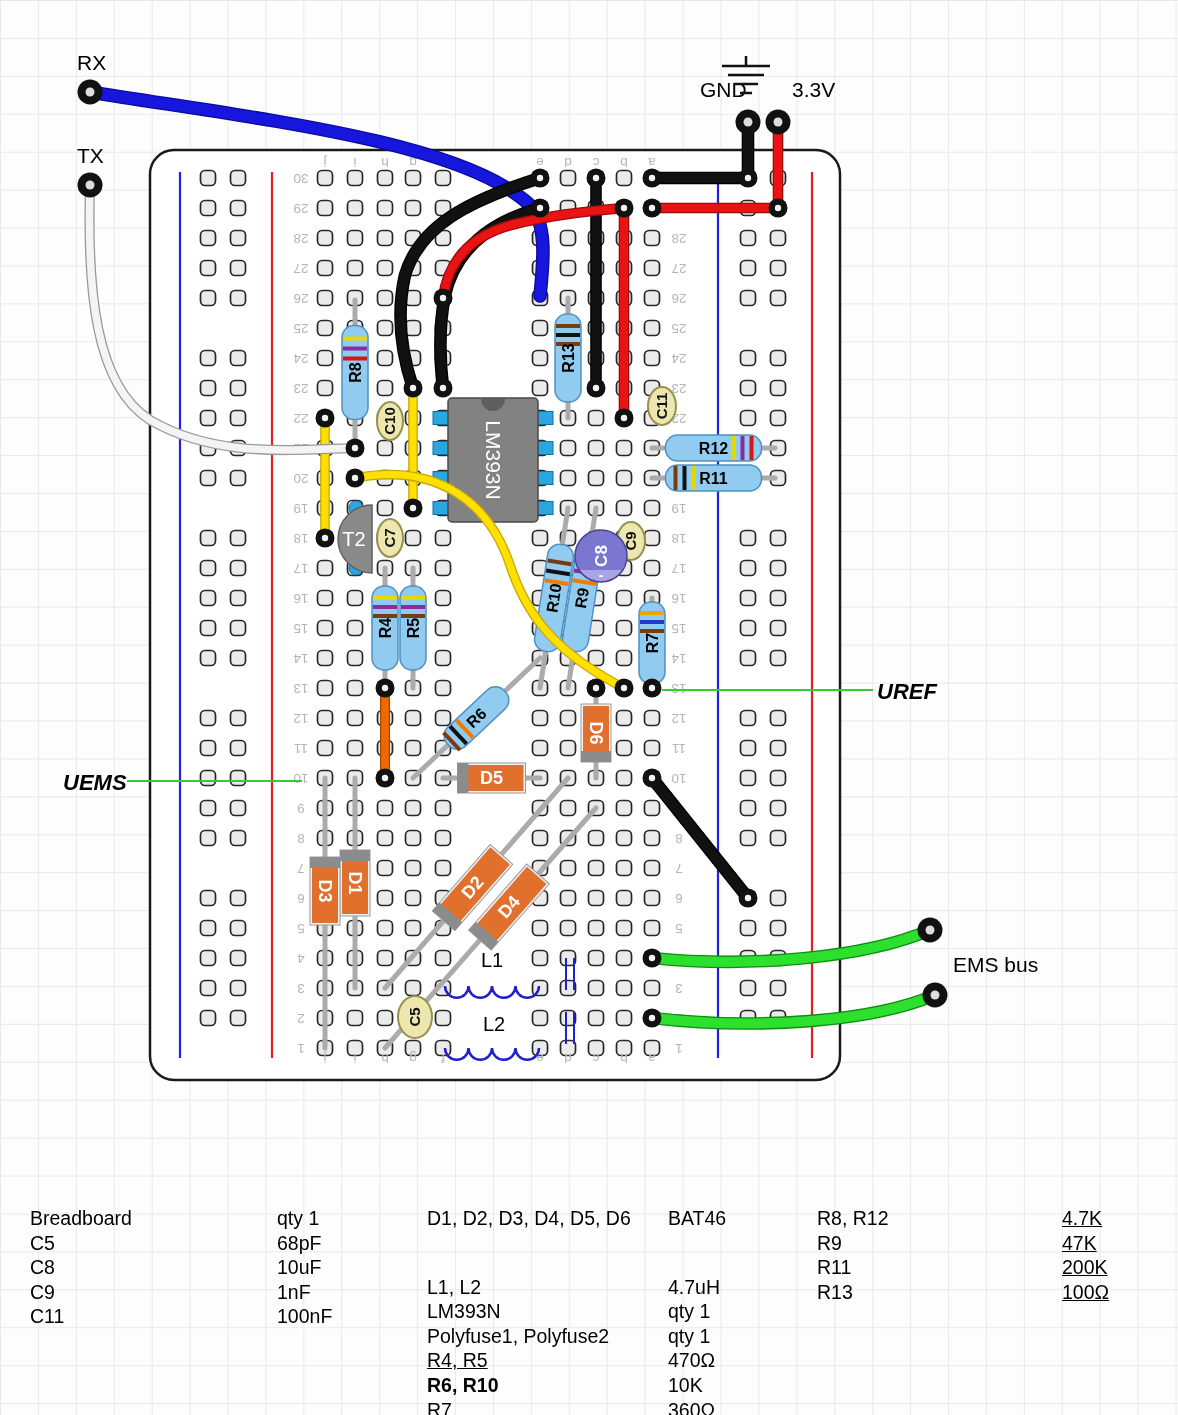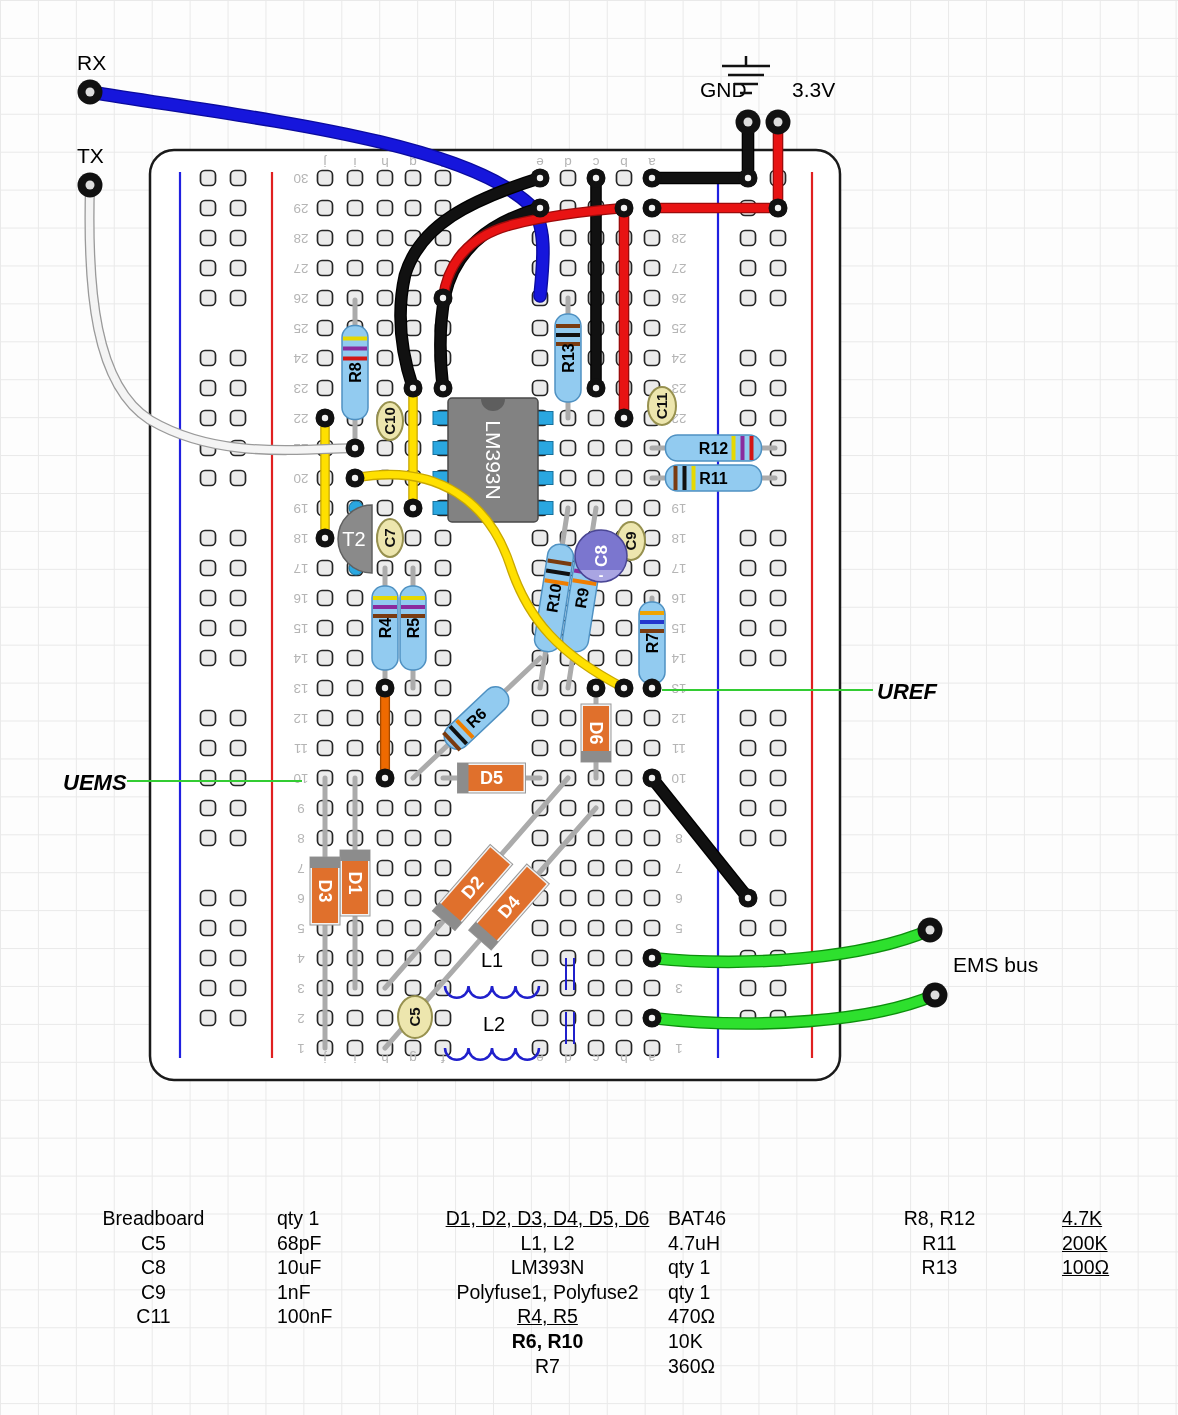--- a/index.html
+++ b/index.html
@@ -13,21 +13,21 @@
   }
   svg{position:absolute;left:0;top:0;}
   text{font-family:"Liberation Sans",sans-serif;}
   .anno{font-size:21px;fill:#000;}
   .callout-label{font-size:22px;font-weight:bold;font-style:italic;fill:#000;}
   .gridlab{font-size:13.5px;fill:#b5b5b5;}
   #parts-list{position:absolute;left:0;top:1206px;width:1178px;height:180px;
     font-size:19.5px;line-height:24.6px;color:#000;}
   .plcol{position:absolute;top:0;}
   .plrow{white-space:nowrap;}
-  .plname{display:inline-block;text-align:center;}
+  .plname{display:inline-block;}
 </style>
 </head>
 <body>
 
 <div class="stage">
   <svg width="1178" height="1190" viewBox="0 0 1178 1190">
     <g id="layer-board">
         <rect x="150" y="150" width="690" height="930" rx="24" fill="#ffffff" stroke="#1a1a1a" stroke-width="2.5"></rect>
         <line x1="180" y1="172" x2="180" y2="1058" stroke="#2020e0" stroke-width="2.2"></line>
         <line x1="272" y1="172" x2="272" y2="1058" stroke="#e02020" stroke-width="2.2"></line>
@@ -929,27 +929,28 @@
   </svg>
   <div id="parts-list">
       <div class="plcol" style="left: 30px;">
         <div class="plrow"><span class="plname" style="width: 247px;">Breadboard</span><span>qty 1</span></div>
         <div class="plrow"><span class="plname" style="width: 247px;">C5</span><span>68pF</span></div>
         <div class="plrow"><span class="plname" style="width: 247px;">C8</span><span>10uF</span></div>
         <div class="plrow"><span class="plname" style="width: 247px;">C9</span><span>1nF</span></div>
         <div class="plrow"><span class="plname" style="width: 247px;">C11</span><span>100nF</span></div>
       </div>
       <div class="plcol" style="left: 427px;">
-        <div class="plrow"><span class="plname" style="width: 241px; text-decoration: underline;">D1, D2, D3, D4, D5, D6</span><span>BAT46</span></div>
-        <div class="plrow"><span class="plname" style="width: 241px;">L1, L2</span><span>4.7uH</span></div>
+        <div class="plrow"><span class="plname" style="width: 241px;">D1, D2, D3, D4, D5, D6</span><span>BAT46</span></div>
+        <div class="plrow"><span class="plname" style="width: 241px; margin-top: 44px;">L1, L2</span><span>4.7uH</span></div>
         <div class="plrow"><span class="plname" style="width: 241px;">LM393N</span><span>qty 1</span></div>
         <div class="plrow"><span class="plname" style="width: 241px;">Polyfuse1, Polyfuse2</span><span>qty 1</span></div>
         <div class="plrow"><span class="plname" style="width: 241px; text-decoration: underline;">R4, R5</span><span>470Ω</span></div>
         <div class="plrow"><span class="plname" style="width: 241px; font-weight: bold;">R6, R10</span><span>10K</span></div>
         <div class="plrow"><span class="plname" style="width: 241px;">R7</span><span>360Ω</span></div>
       </div>
       <div class="plcol" style="left: 817px; text-decoration: underline;">
         <div class="plrow"><span class="plname" style="width: 245px;">R8, R12</span><span>4.7K</span></div>
+        <div class="plrow"><span class="plname" style="width: 245px;">R9</span><span>47K</span></div>
         <div class="plrow"><span class="plname" style="width: 245px;">R11</span><span>200K</span></div>
         <div class="plrow"><span class="plname" style="width: 245px;">R13</span><span>100Ω</span></div>
       </div>
     </div>
 </div>
 
 </body></html>

